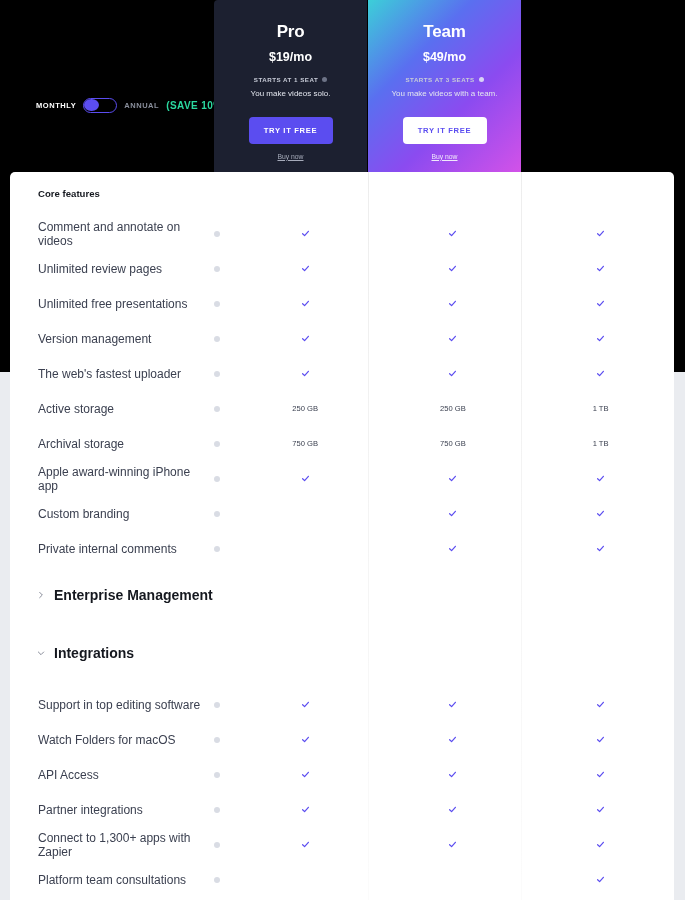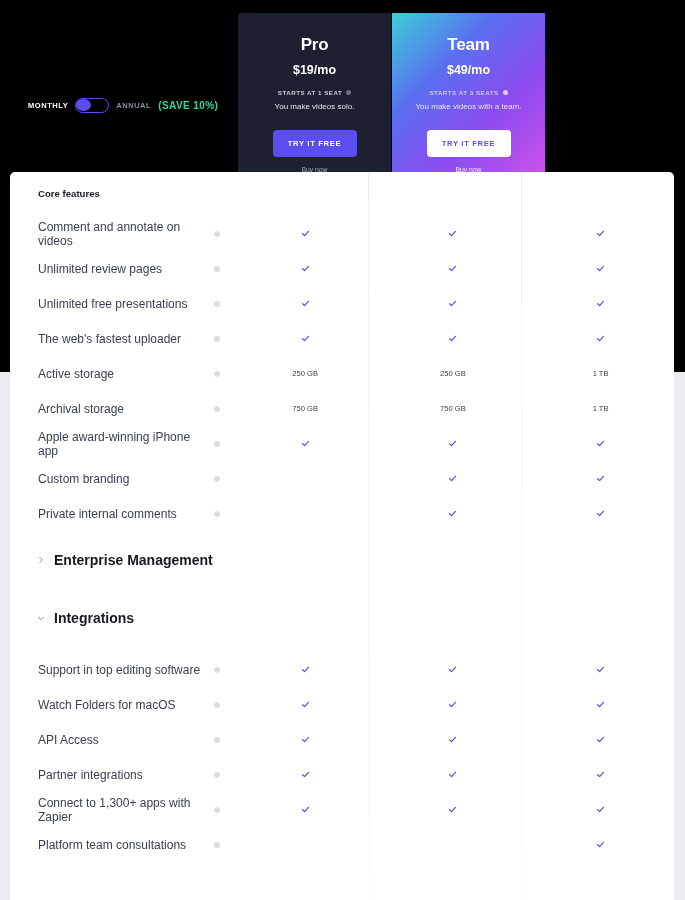--- a/index.html
+++ b/index.html
@@ -17,40 +17,40 @@
     background: #000;
   }
   .hero-left {
     position: absolute; left: 28px; top: 6px; width: 178px;
   }
   .hero-title {
     color: #fff; font-size: 26.5px; font-weight: bold;
     line-height: 1.14; letter-spacing: -0.7px;
   }
   .toggle-row {
-    position: absolute; left: 28px; top: 98px;
+    position: absolute; left: 36px; top: 98px;
     display: flex; align-items: center; gap: 7px;
   }
   .toggle-label { font-size: 7.5px; font-weight: bold; letter-spacing: 0.55px; }
   .toggle-label.active { color: #ffffff; }
   .toggle-label.inactive { color: #8a8f9c; }
   .toggle-save { font-size: 10px; font-weight: bold; letter-spacing: 0.4px; color: #2bd9a0; }
   .toggle-switch {
     width: 34px; height: 15px; border-radius: 8px;
     border: 1.3px solid #5b4df0; background: transparent;
     position: relative; cursor: pointer; flex: none;
   }
   .toggle-knob {
     position: absolute; left: 0px; top: 0px;
     width: 15px; height: 12.4px; border-radius: 50%;
     background: #5b4df0;
   }
 
   
-  .cards { position: absolute; left: 214px; top: 13px; display: flex; margin-left: 24px; }
+  .cards { position: absolute; left: 214px; top: 0px; display: flex; }
   .card {
     width: 153px; height: 174px;
     padding: 12px 12px 0 12px;
     text-align: center;
     position: relative;
     display: flex; flex-direction: column; align-items: center;
   }
   .card.pro      { background: #1c2030; border-radius: 4px 0 0 0; }
   .card.team     { background: linear-gradient(135deg, #3ccfd8 0%, #5a6ff0 32%, #8b4bf0 62%, #d452e8 100%);
                    margin-left: 1px; }
@@ -239,20 +239,41 @@
               <path d="M2.5 7.4 L5.6 10.4 L11.5 3.6" fill="none" stroke="#5b4df0" stroke-width="1.9" stroke-linecap="round" stroke-linejoin="round"></path>
             </svg>
           </div>
           <div class="cell c1">
             <svg class="check" viewBox="0 0 14 14">
               <path d="M2.5 7.4 L5.6 10.4 L11.5 3.6" fill="none" stroke="#5b4df0" stroke-width="1.9" stroke-linecap="round" stroke-linejoin="round"></path>
             </svg>
           </div>
         </div>
         <div class="row">
+          <div class="row-label">Version management</div>
+          <div class="row-info">
+            <span class="info-dot"></span>
+          </div>
+          <div class="cell">
+            <svg class="check" viewBox="0 0 14 14">
+              <path d="M2.5 7.4 L5.6 10.4 L11.5 3.6" fill="none" stroke="#5b4df0" stroke-width="1.9" stroke-linecap="round" stroke-linejoin="round"></path>
+            </svg>
+          </div>
+          <div class="cell c1">
+            <svg class="check" viewBox="0 0 14 14">
+              <path d="M2.5 7.4 L5.6 10.4 L11.5 3.6" fill="none" stroke="#5b4df0" stroke-width="1.9" stroke-linecap="round" stroke-linejoin="round"></path>
+            </svg>
+          </div>
+          <div class="cell c1">
+            <svg class="check" viewBox="0 0 14 14">
+              <path d="M2.5 7.4 L5.6 10.4 L11.5 3.6" fill="none" stroke="#5b4df0" stroke-width="1.9" stroke-linecap="round" stroke-linejoin="round"></path>
+            </svg>
+          </div>
+        </div>
+        <div class="row">
           <div class="row-label">The web's fastest uploader</div>
           <div class="row-info">
             <span class="info-dot"></span>
           </div>
           <div class="cell">
             <svg class="check" viewBox="0 0 14 14">
               <path d="M2.5 7.4 L5.6 10.4 L11.5 3.6" fill="none" stroke="#5b4df0" stroke-width="1.9" stroke-linecap="round" stroke-linejoin="round"></path>
             </svg>
           </div>
           <div class="cell c1">

